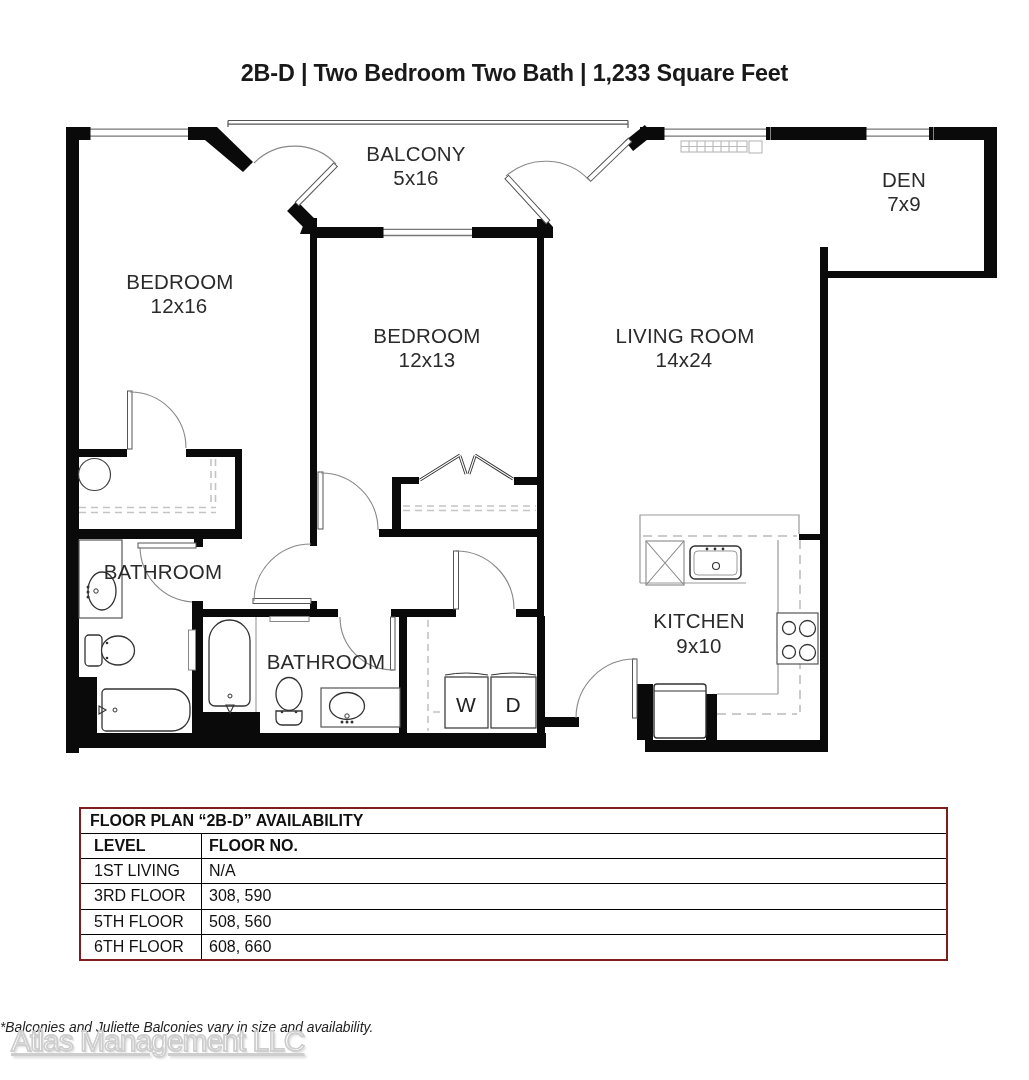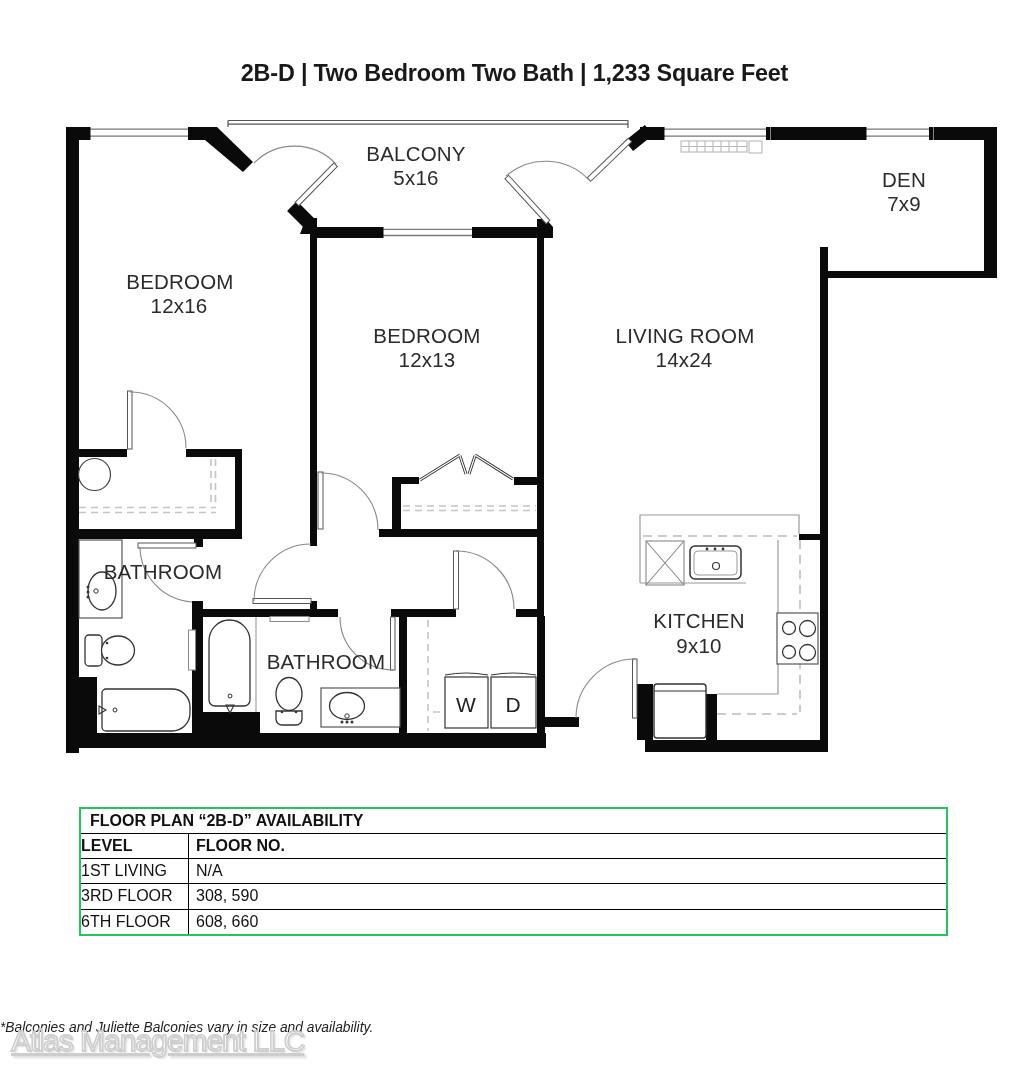--- a/index.html
+++ b/index.html
@@ -1,23 +1,23 @@
 <!DOCTYPE html>
 <html><head>
 <meta charset="utf-8">
 <style>
   html,body{margin:0;padding:0;background:#fff;width:1029px;height:1080px;overflow:hidden;}
   body{font-family:"Liberation Sans",sans-serif;}
   .abs{position:absolute;}
   #title{position:absolute;left:0;top:37.5px;width:1029px;text-align:center;font-weight:bold;font-size:23.4px;color:#191919;letter-spacing:-0.2px;margin-top:22px;}
   svg text{font-family:"Liberation Sans",sans-serif;fill:#222;}
   .lbl{font-size:20.5px;letter-spacing:0.2px;fill:#2b2b2b;}
-  #tablewrap{position:absolute;left:79px;top:807px;width:865px;border:2px solid #22c55e;font-size:16px;color:#111;}
+  #tablewrap{position:absolute;left:79px;top:807px;width:865px;border:2px solid #7f1d1d;font-size:16px;color:#111;}
   .trow{display:flex;border-top:1.6px solid #000;height:25.2px;box-sizing:border-box;line-height:23.4px;}
-  .c1{width:107px;padding-left:0;border-right:1.6px solid #000;}
+  .c1{width:107px;padding-left:13px;border-right:1.6px solid #000;}
   .c2{flex:1;padding-left:7px;}
   .hdr{font-weight:bold;padding-left:9px;height:24px;line-height:24px;}
   #footnote{position:absolute;left:0;top:1020px;width:1029px;font-style:italic;font-size:13.8px;color:#222;}
   #watermark{position:absolute;left:11px;top:1026px;font-size:30px;letter-spacing:-1px;line-height:1;color:rgba(255,255,255,0.1);-webkit-text-stroke:1.3px #cdcdcd;text-shadow:2px 2px 2px rgba(190,190,190,0.55);white-space:nowrap;text-decoration:underline;}
 </style>
 </head>
 <body>
 
 <div id="title">2B-D | Two Bedroom Two Bath | 1,233 Square Feet</div>
 
@@ -330,20 +330,24 @@
       <div class="c2">N/A</div>
     </div>
 
 
   <div class="trow">
       <div class="c1">3RD FLOOR</div>
       <div class="c2">308, 590</div>
     </div>
 
 
+  <div class="trow">
+      <div class="c1">5TH FLOOR</div>
+      <div class="c2">508, 560</div>
+    </div>
 
   <div class="trow">
       <div class="c1">6TH FLOOR</div>
       <div class="c2">608, 660</div>
     </div>
 </div>
 
 <div id="footnote">*Balconies and Juliette Balconies vary in size and availability.</div>
 
 <div id="watermark">Atlas Management LLC</div>

